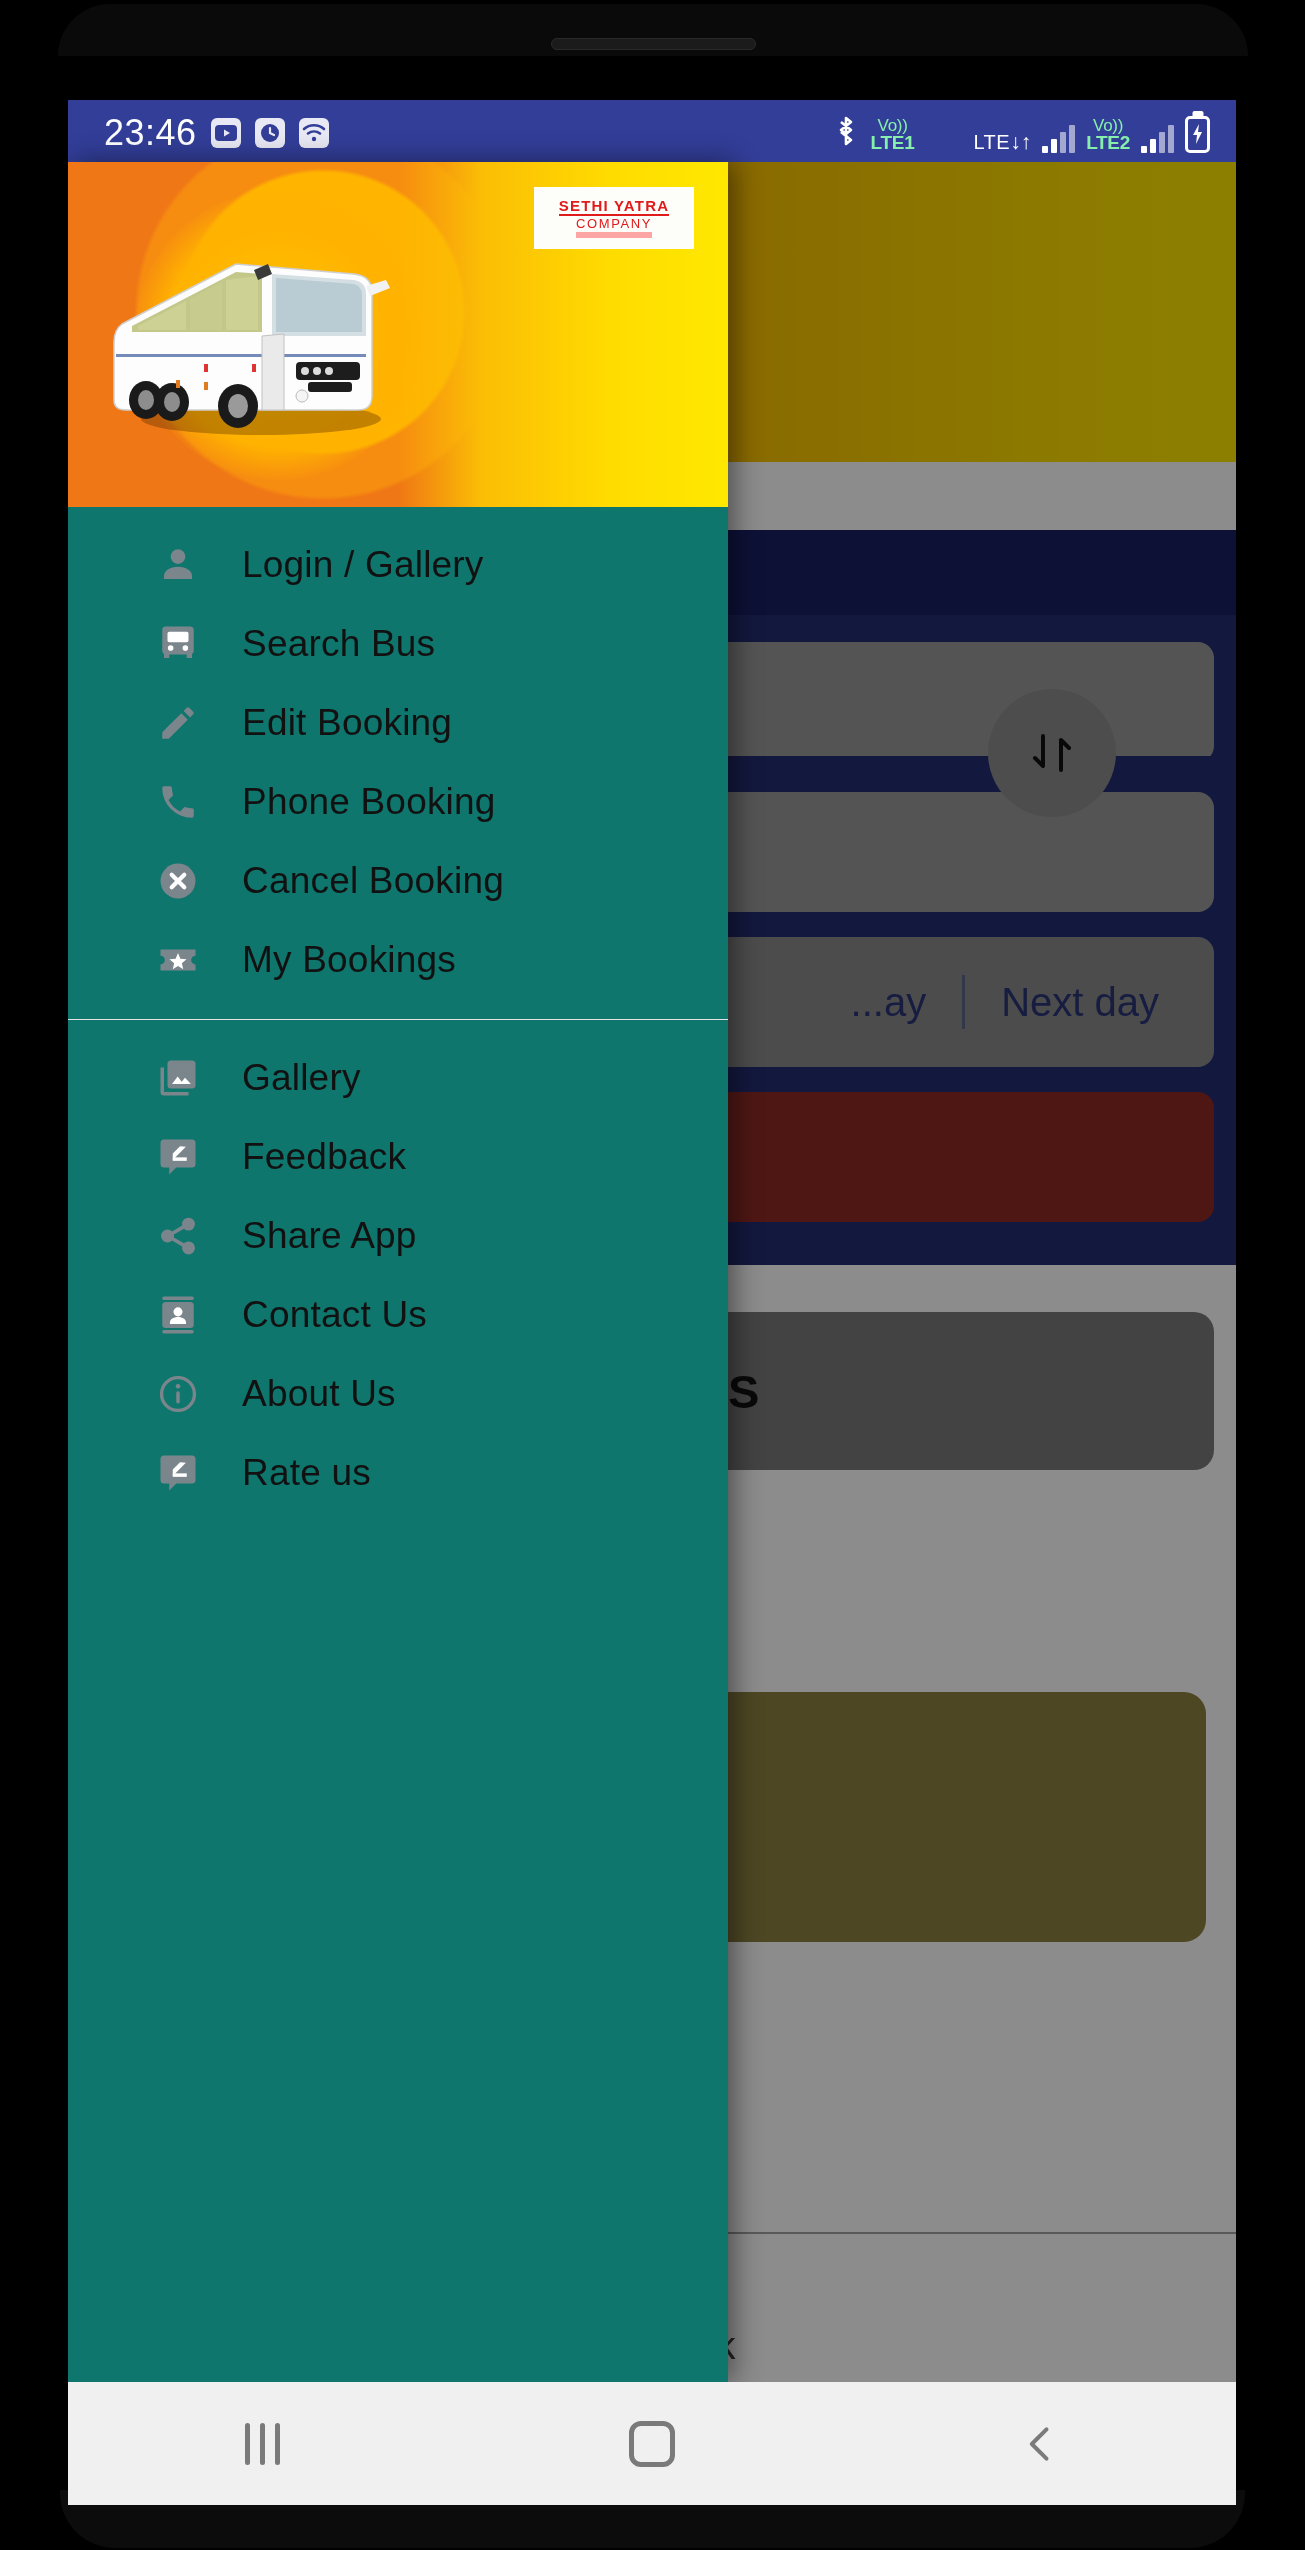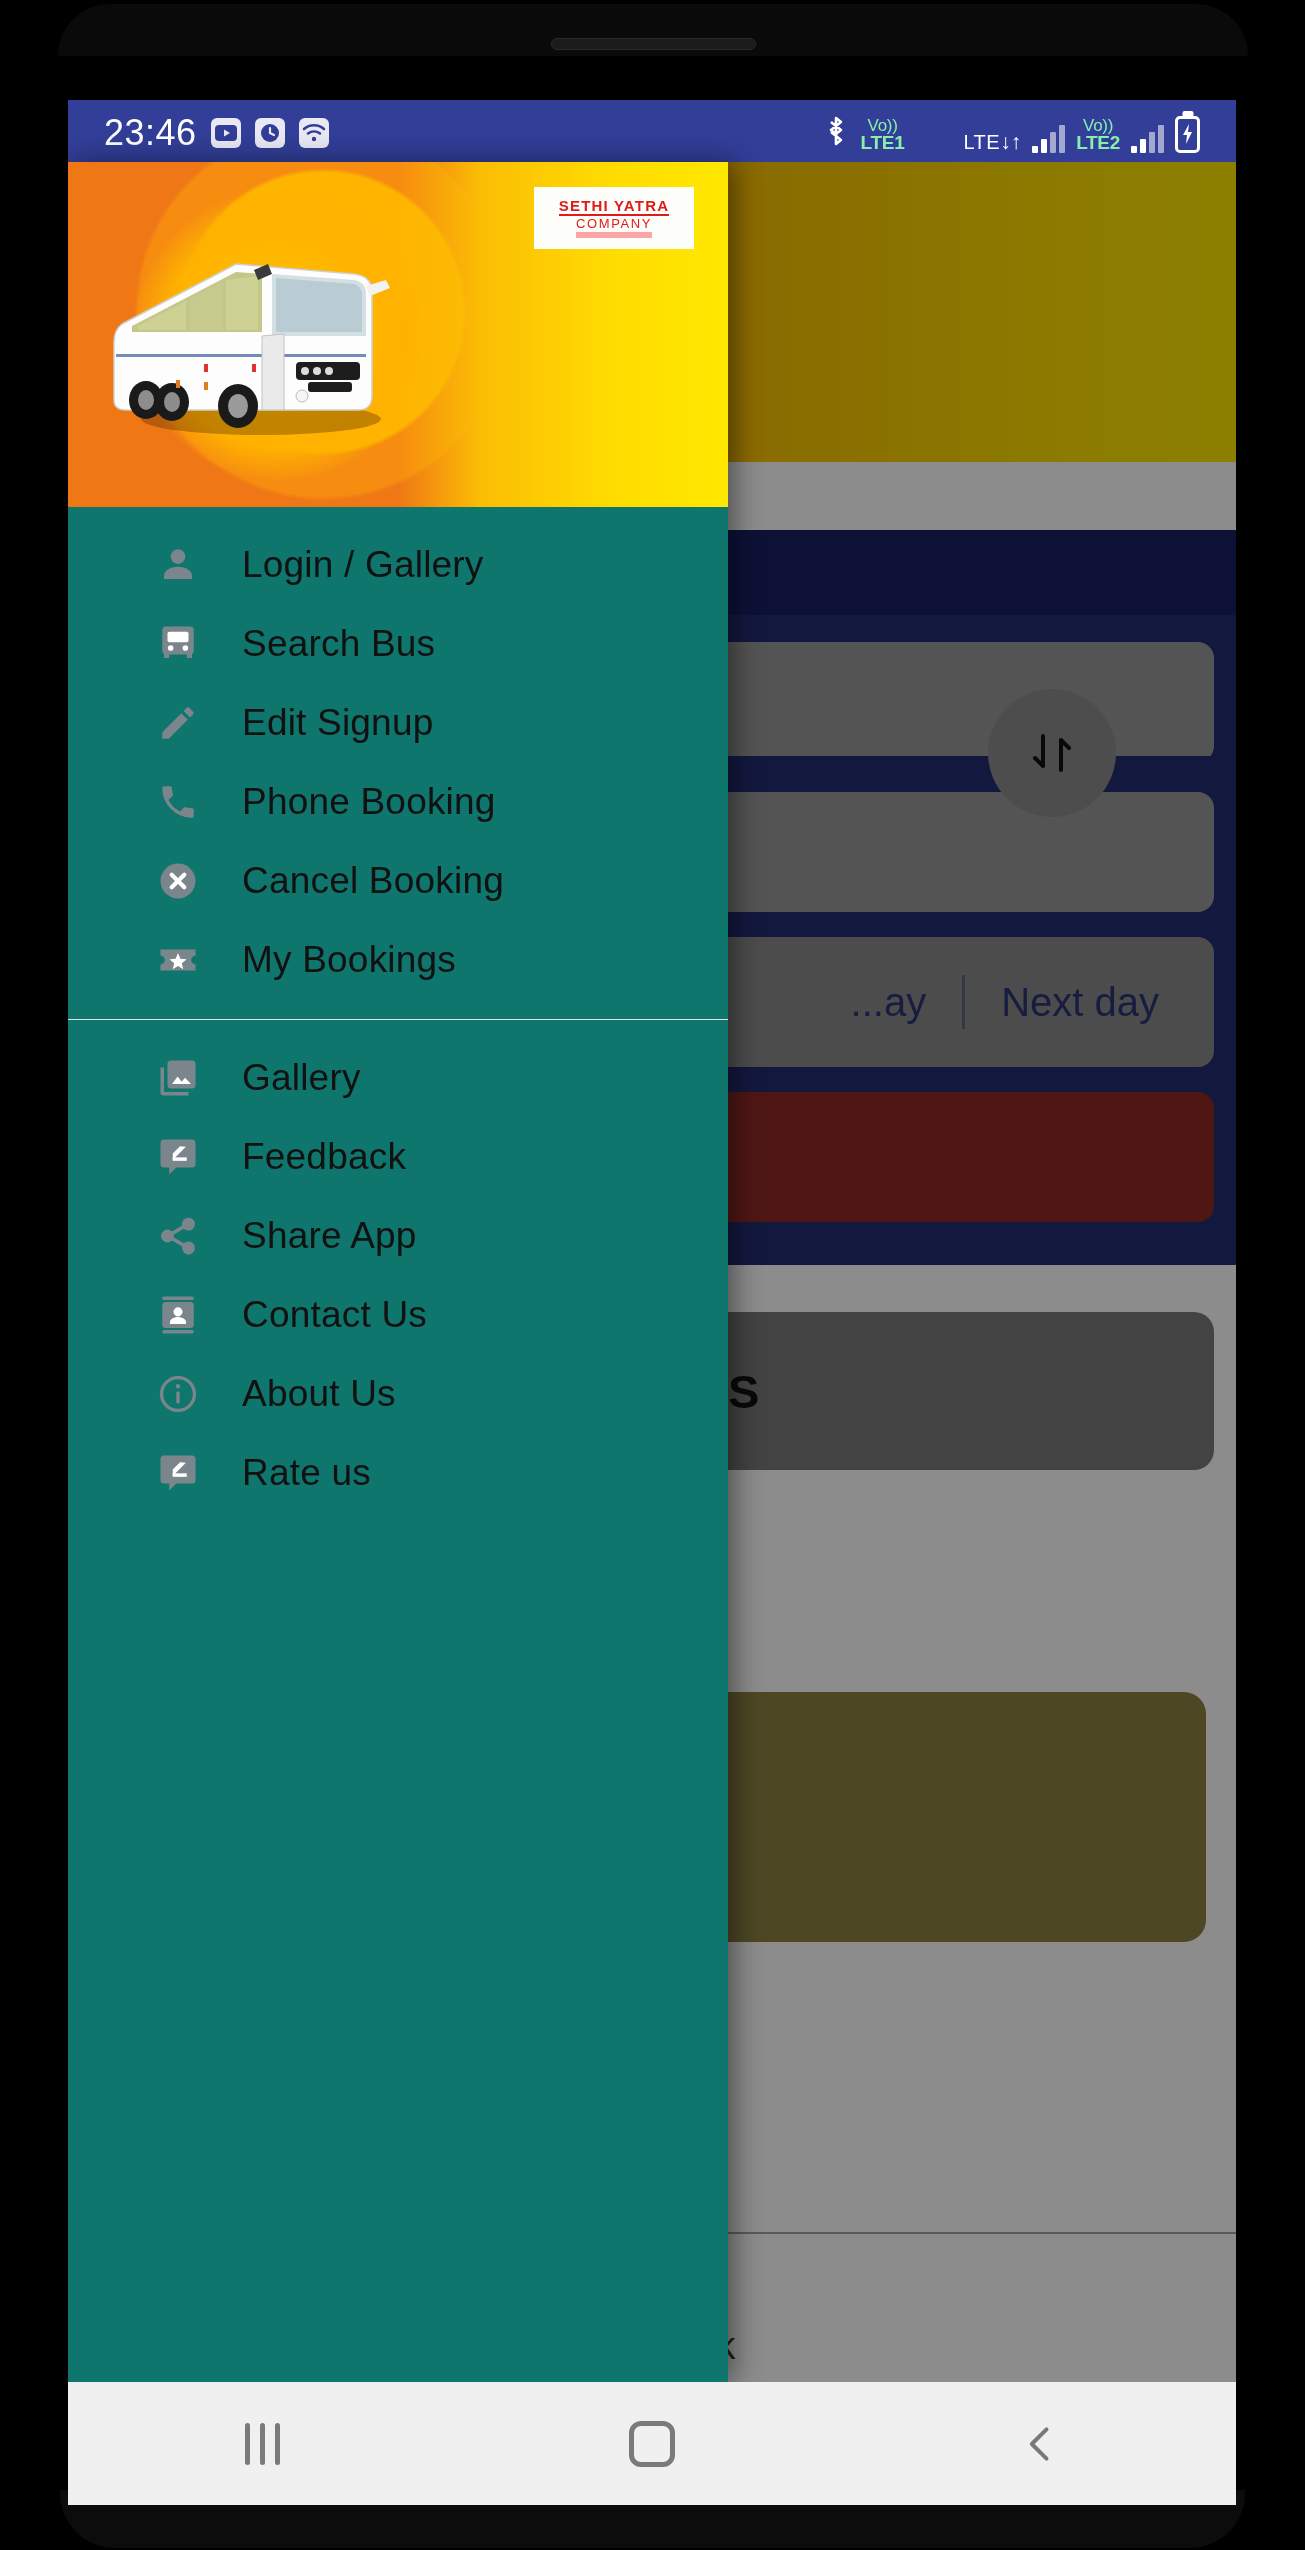--- a/index.html
+++ b/index.html
@@ -37,21 +37,21 @@
     width:1168px; height:2405px;
     background:#2f3e9e;
     overflow:hidden;
   }
 
   
   #statusbar{
     position:absolute; left:0; top:0; width:1168px; height:65px;
     background:#323e98;
     display:flex; align-items:center;
-    padding:0 36px 0 36px;
+    padding:0 26px 0 36px;
     color:#fff;
   }
   .sb-left{ display:flex; align-items:center; gap:14px; }
   .sb-clock{ font-size:36px; font-weight:400; letter-spacing:.5px; color:#ffffff;}
   .sb-chip{
     width:30px;height:30px;border-radius:6px;background:#e8e9f4;
     display:flex;align-items:center;justify-content:center;
   }
   .sb-chip svg{ display:block; }
   .sb-right{ margin-left:auto; display:flex; align-items:flex-end; gap:11px; }
@@ -417,21 +417,21 @@
           <span class="mi-label">Search Bus</span>
         </div>
 
 
         <div class="menu-item">
           <span class="mi-icon">
             <svg width="42" height="42" viewBox="0 0 24 24" fill="#7b858c">
               <path d="M3 17.3V21h3.7L17.6 10.1l-3.7-3.7zM20.7 7a1 1 0 0 0 0-1.4l-2.3-2.3a1 1 0 0 0-1.4 0l-1.8 1.8 3.7 3.7z"></path>
             </svg>
           </span>
-          <span class="mi-label">Edit Signup</span>
+          <span class="mi-label">Edit Booking</span>
         </div>
 
         <div class="menu-item">
           <span class="mi-icon">
             <svg width="42" height="42" viewBox="0 0 24 24" fill="#7b858c">
               <path d="M6.6 10.8a15 15 0 0 0 6.6 6.6l2.2-2.2a1 1 0 0 1 1-.25 11.4 11.4 0 0 0 3.6.6 1 1 0 0 1 1 1V20a1 1 0 0 1-1 1A17 17 0 0 1 3 4a1 1 0 0 1 1-1h3.5a1 1 0 0 1 1 1 11.4 11.4 0 0 0 .6 3.6 1 1 0 0 1-.25 1z"></path>
             </svg>
           </span>
           <span class="mi-label">Phone Booking</span>
         </div>

